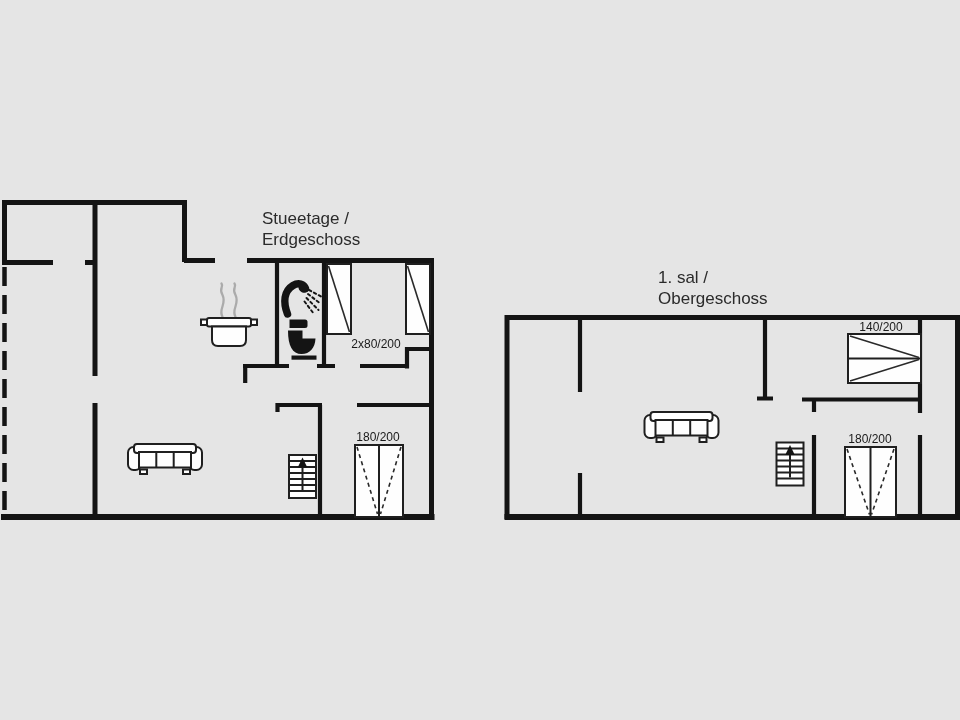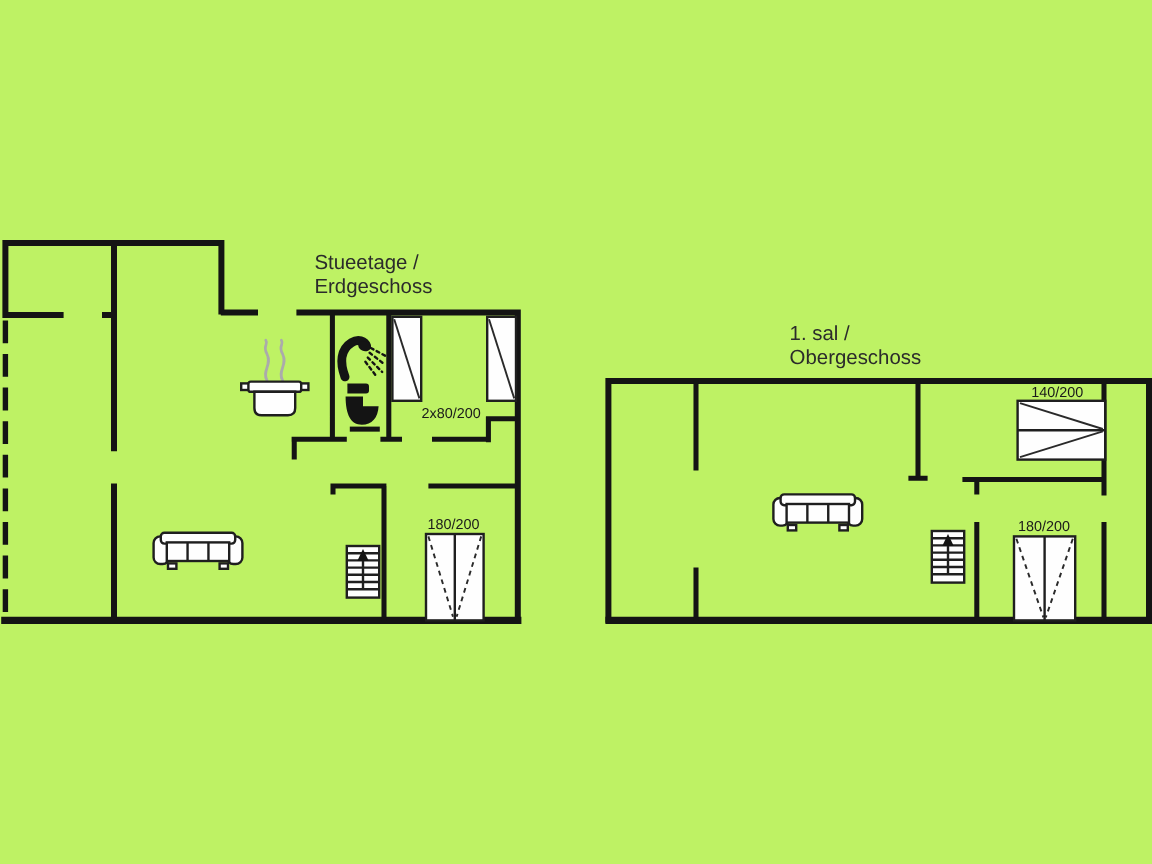--- a/index.html
+++ b/index.html
@@ -1,19 +1,19 @@
 <!DOCTYPE html>
 <html><head>
 <meta charset="utf-8">
 <style>
   html,body{margin:0;padding:0;background:#ffffff;}
   .canvas{
     position:relative;
     width:960px;height:720px;
-    background:#bef264;
+    background:#e5e5e5;
     overflow:hidden;
     font-family:"Liberation Sans", sans-serif;
   }
   svg{display:block;}
   .wall{stroke:#141414;fill:none;stroke-linecap:butt;}
   .w5{stroke-width:5;}
   .w6{stroke-width:6;}
   .w4{stroke-width:4.2;}
   .dash-boundary{stroke:#141414;stroke-width:4.5;stroke-dasharray:19 9;fill:none;}
   .thin{stroke:#1f1f1f;stroke-width:2;fill:none;}

